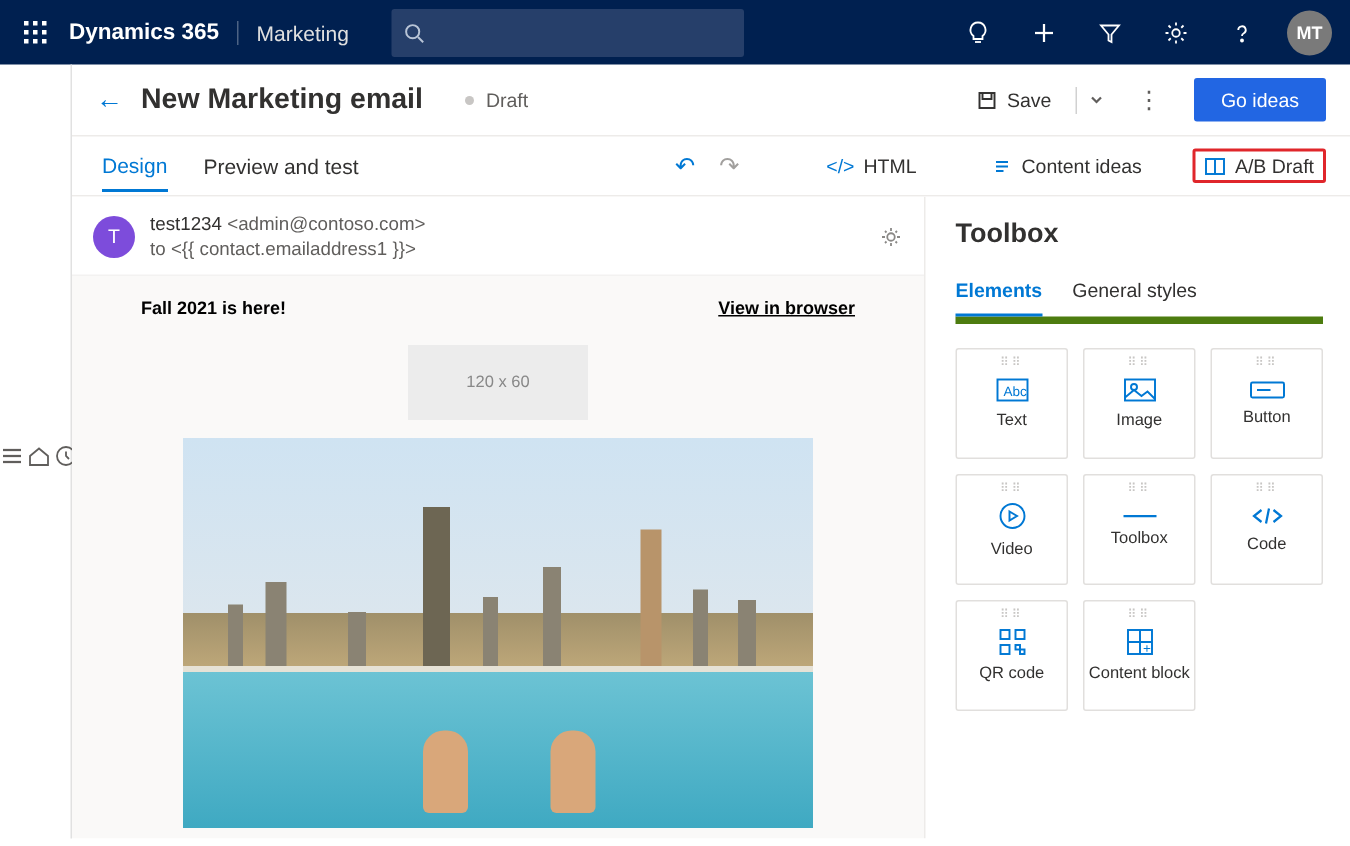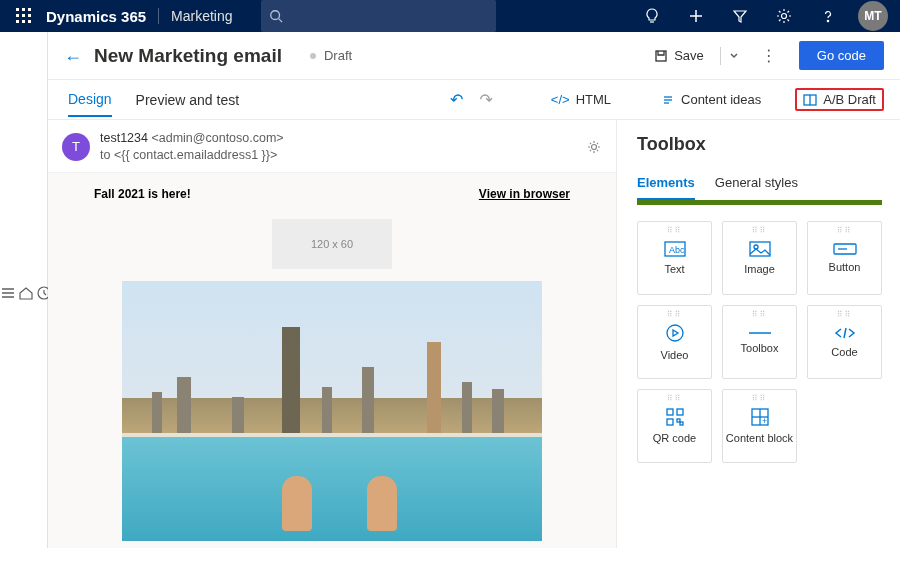--- a/index.html
+++ b/index.html
@@ -1,19 +1,19 @@
 <!DOCTYPE html>
 <html><head>
 <meta charset="utf-8">
 <style>
 * { box-sizing: border-box; margin: 0; padding: 0; font-family: "Segoe UI", Arial, sans-serif; }
 body { width: 900px; height: 564px; overflow: hidden; background: #fff; }
 
 
-.topnav { height: 32px; background: #002050; color: #fff; display: flex; align-items: center; padding: 0 8px; }
+.topnav { height: 43px; background: #002050; color: #fff; display: flex; align-items: center; padding: 0 8px; }
 .waffle { width: 32px; height: 32px; display:flex; align-items:center; justify-content:center; cursor:pointer; }
 .brand { font-weight:600; font-size:15px; margin-left:6px; }
 .brand-sub { font-size:14px; margin-left:12px; padding-left:12px; border-left:1px solid rgba(255,255,255,.3); color:#e0e0e0; }
 .search-wrap { flex:0 0 auto; margin-left:28px; width:235px; height:32px; background:#263f6a; display:flex; align-items:center; border-radius:2px; padding:0 8px; }
 .search-wrap input { background:transparent; border:none; outline:none; color:#fff; font-size:14px; width:100%; margin-left:6px; }
 .search-wrap input::placeholder { color:#b8c4d6; }
 .topnav-icons { margin-left:auto; display:flex; align-items:center; gap:4px; }
 .topnav-icons .ticon { width:40px; height:48px; display:flex; align-items:center; justify-content:center; cursor:pointer; }
 .avatar { width:30px; height:30px; border-radius:50%; background:#7a7a7a; color:#fff; display:flex; align-items:center; justify-content:center; font-size:12px; font-weight:600; margin-left:6px; margin-right:4px; }
 
@@ -272,21 +272,21 @@
               <path d="M4 2v4h6V2"></path>
             </svg>
           <span>Save</span>
         </div>
         <div class="chevbtn">
             <svg width="10" height="10" fill="none" stroke="#605e5c" stroke-width="1.5">
               <path d="M2 3l3 3 3-3"></path>
             </svg>
           </div>
         <div class="more-dots">⋮</div>
-        <button class="golive">Go code</button>
+        <button class="golive">Go ideas</button>
       </div>
     </div>
 
     <div class="designbar">
       <div class="dtab active">Design</div>
       <div class="dtab">Preview and test</div>
       <div class="toolspacer"></div>
       <div class="undo-redo">↶</div>
       <div class="undo-redo" style="color:#a19f9d">↷</div>
       <div style="width:40px"></div>

